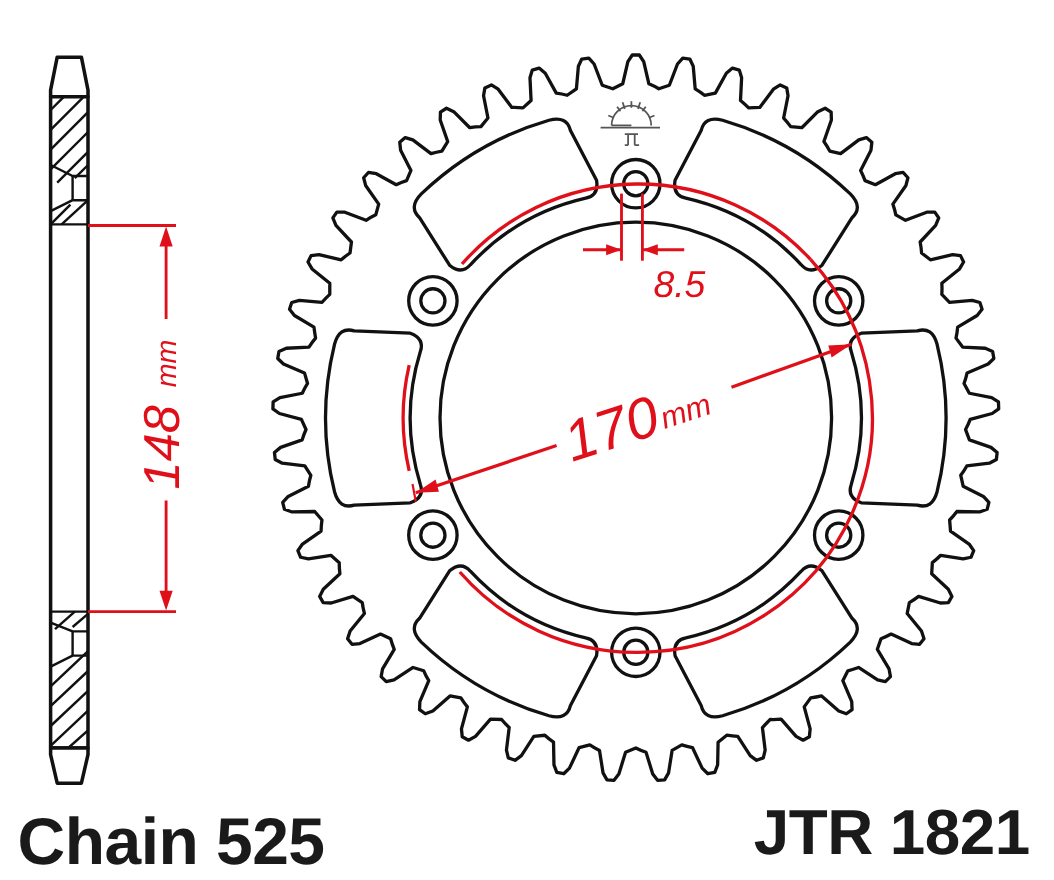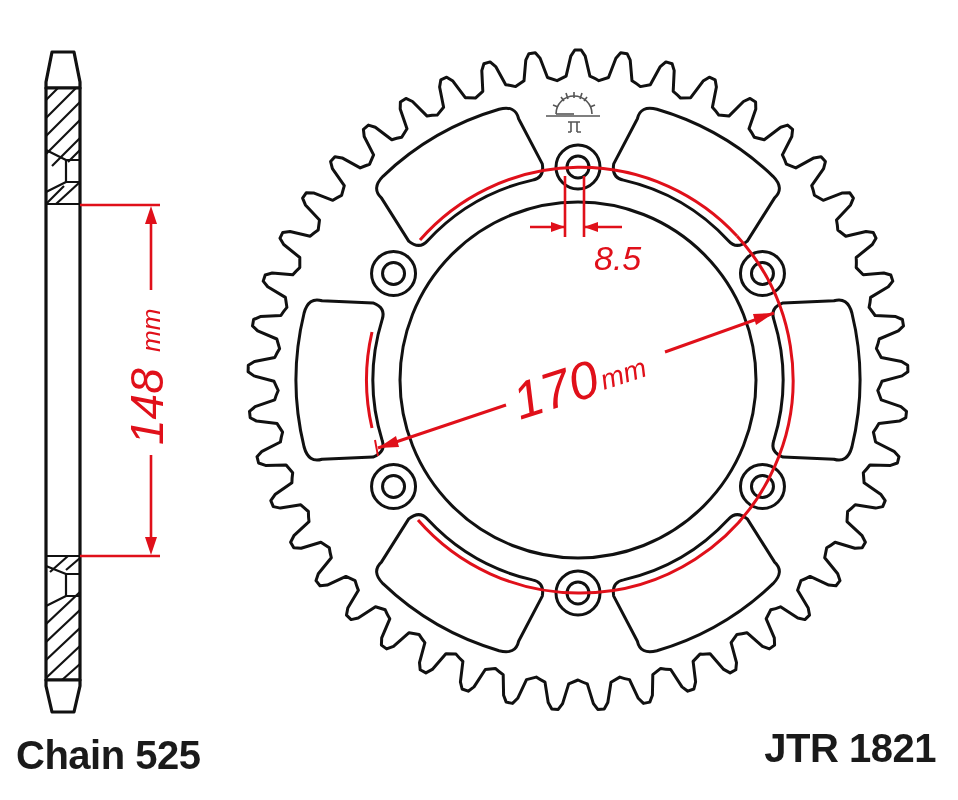--- a/index.html
+++ b/index.html
@@ -1,19 +1,19 @@
 <!DOCTYPE html>
 <html><head>
 <meta charset="utf-8">
 <style>
   html, body { margin: 0; padding: 0; background: #ffffff; }
   body { width: 958px; height: 800px; position: relative; overflow: hidden; font-family: "Liberation Sans", sans-serif; }
   #drawing { position: absolute; left: 0; top: 0; width: 958px; height: 800px; }
-  .label-chain { position: absolute; left: 16px; top: 735px; font-family: "Liberation Sans", sans-serif; font-weight: bold; font-size: 40px; color: #1a1a1a; letter-spacing: -0.5px; line-height: 1; }
-  .label-part { position: absolute; right: 22px; top: 728px; font-family: "Liberation Sans", sans-serif; font-weight: bold; font-size: 40px; color: #1a1a1a; letter-spacing: -0.5px; line-height: 1; }
+  .label-chain { position: absolute; left: 16px; top: 735px; font-family: "Liberation Sans", sans-serif; font-weight: bold; font-size: 60px; color: #1a1a1a; letter-spacing: -0.5px; line-height: 1; }
+  .label-part { position: absolute; right: 22px; top: 728px; font-family: "Liberation Sans", sans-serif; font-weight: bold; font-size: 58px; color: #1a1a1a; letter-spacing: -0.5px; line-height: 1; }
   .dim { font-family: "Liberation Sans", sans-serif; fill: #e0101a; font-style: italic; }
 </style>
 </head>
 <body>
 
 <svg id="drawing" viewBox="0 0 958 800" xmlns="http://www.w3.org/2000/svg">
 
   <g stroke="#111" stroke-width="3.2" fill="none" stroke-linejoin="round">
 
     <path d="M52 52 L74 52 L80 82 L80 88 L46 88 L46 82 Z" fill="#fff"></path>

